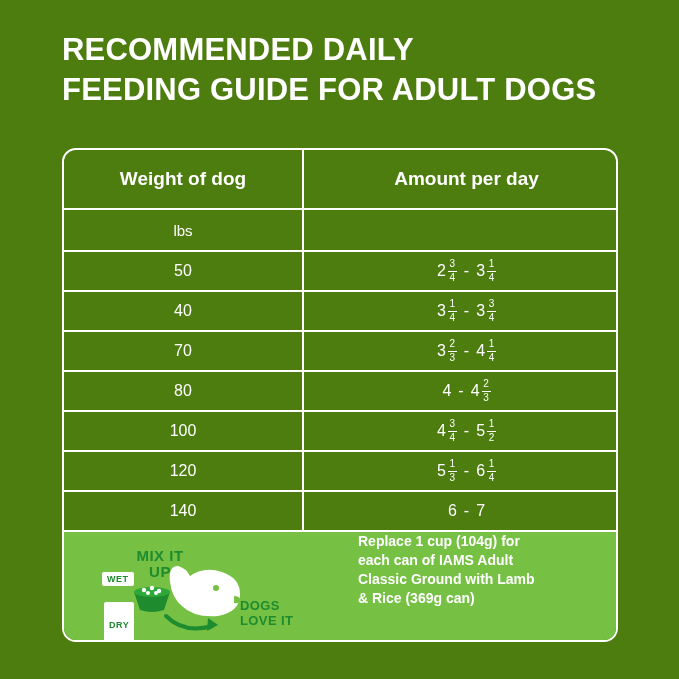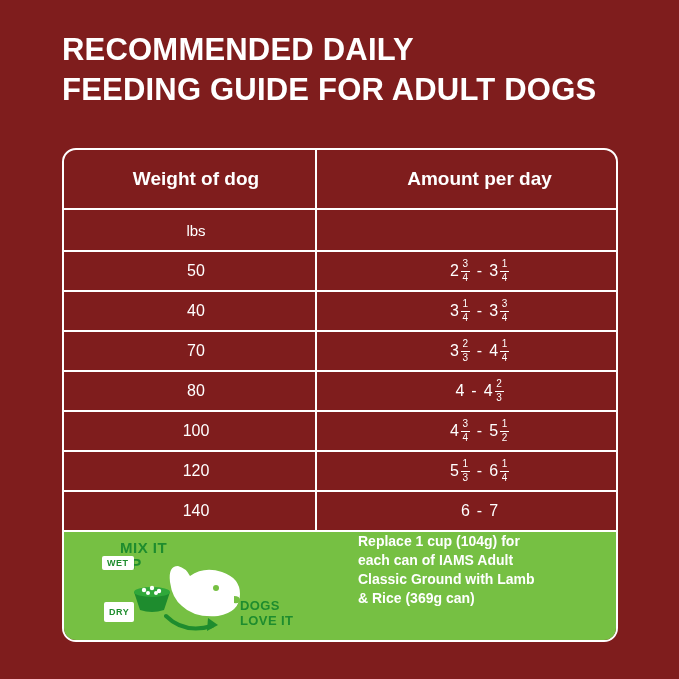--- a/index.html
+++ b/index.html
@@ -10,21 +10,21 @@
     width: 679px;
     height: 679px;
     background: #00a01d;
     font-family: "Liberation Sans", sans-serif;
     overflow: hidden;
   }
   .page {
     position: relative;
     width: 679px;
     height: 679px;
-    background: #7f1d1d;
+    background: #4d7c0f;
     box-sizing: border-box;
   }
   .title {
     position: absolute;
     left: 62px;
     top: 30px;
     width: 600px;
     color: #ffffff;
     font-size: 31px;
     font-weight: bold;
@@ -58,21 +58,20 @@
     box-sizing: border-box;
     color: #ffffff;
     text-align: center;
     display: flex;
     align-items: center;
     justify-content: center;
   }
   .cell.left {
     width: 240px;
     border-right: 2px solid #ffffff;
-    margin-left: 13px;
   }
   .cell.right {
     width: 278px;
     padding-left: 47px;
   }
   .header .cell {
     height: 58px;
     font-size: 19px;
     font-weight: bold;
   }
@@ -155,49 +154,50 @@
     color: #ffffff;
     font-size: 14px;
     font-weight: bold;
     line-height: 19px;
   }
 
   
   .mix-title {
     position: absolute;
     left: 56px;
-    top: 8px;
+    top: 16px;
     color: #1e8c2e;
     font-size: 15px;
     font-weight: bold;
     line-height: 16px;
+    text-align: center;
     width: 80px;
     letter-spacing: 0.5px;
   }
   .wet-tag {
     position: absolute;
     left: 38px;
-    top: 24px;
+    top: 40px;
     background: #ffffff;
     color: #1e8c2e;
     font-size: 9px;
     font-weight: bold;
     padding: 2px 5px;
     border-radius: 2px;
     letter-spacing: 0.5px;
   }
   .dry-tag {
     position: absolute;
     left: 40px;
     top: 70px;
     background: #ffffff;
     color: #1e8c2e;
     font-size: 9px;
     font-weight: bold;
-    padding: 5px 5px;
+    padding: 18px 5px;
     border-radius: 2px;
     letter-spacing: 0.5px;
     text-align: center;
   }
   .bowl {
     position: absolute;
     left: 66px;
     top: 48px;
     width: 44px;
     height: 34px;

